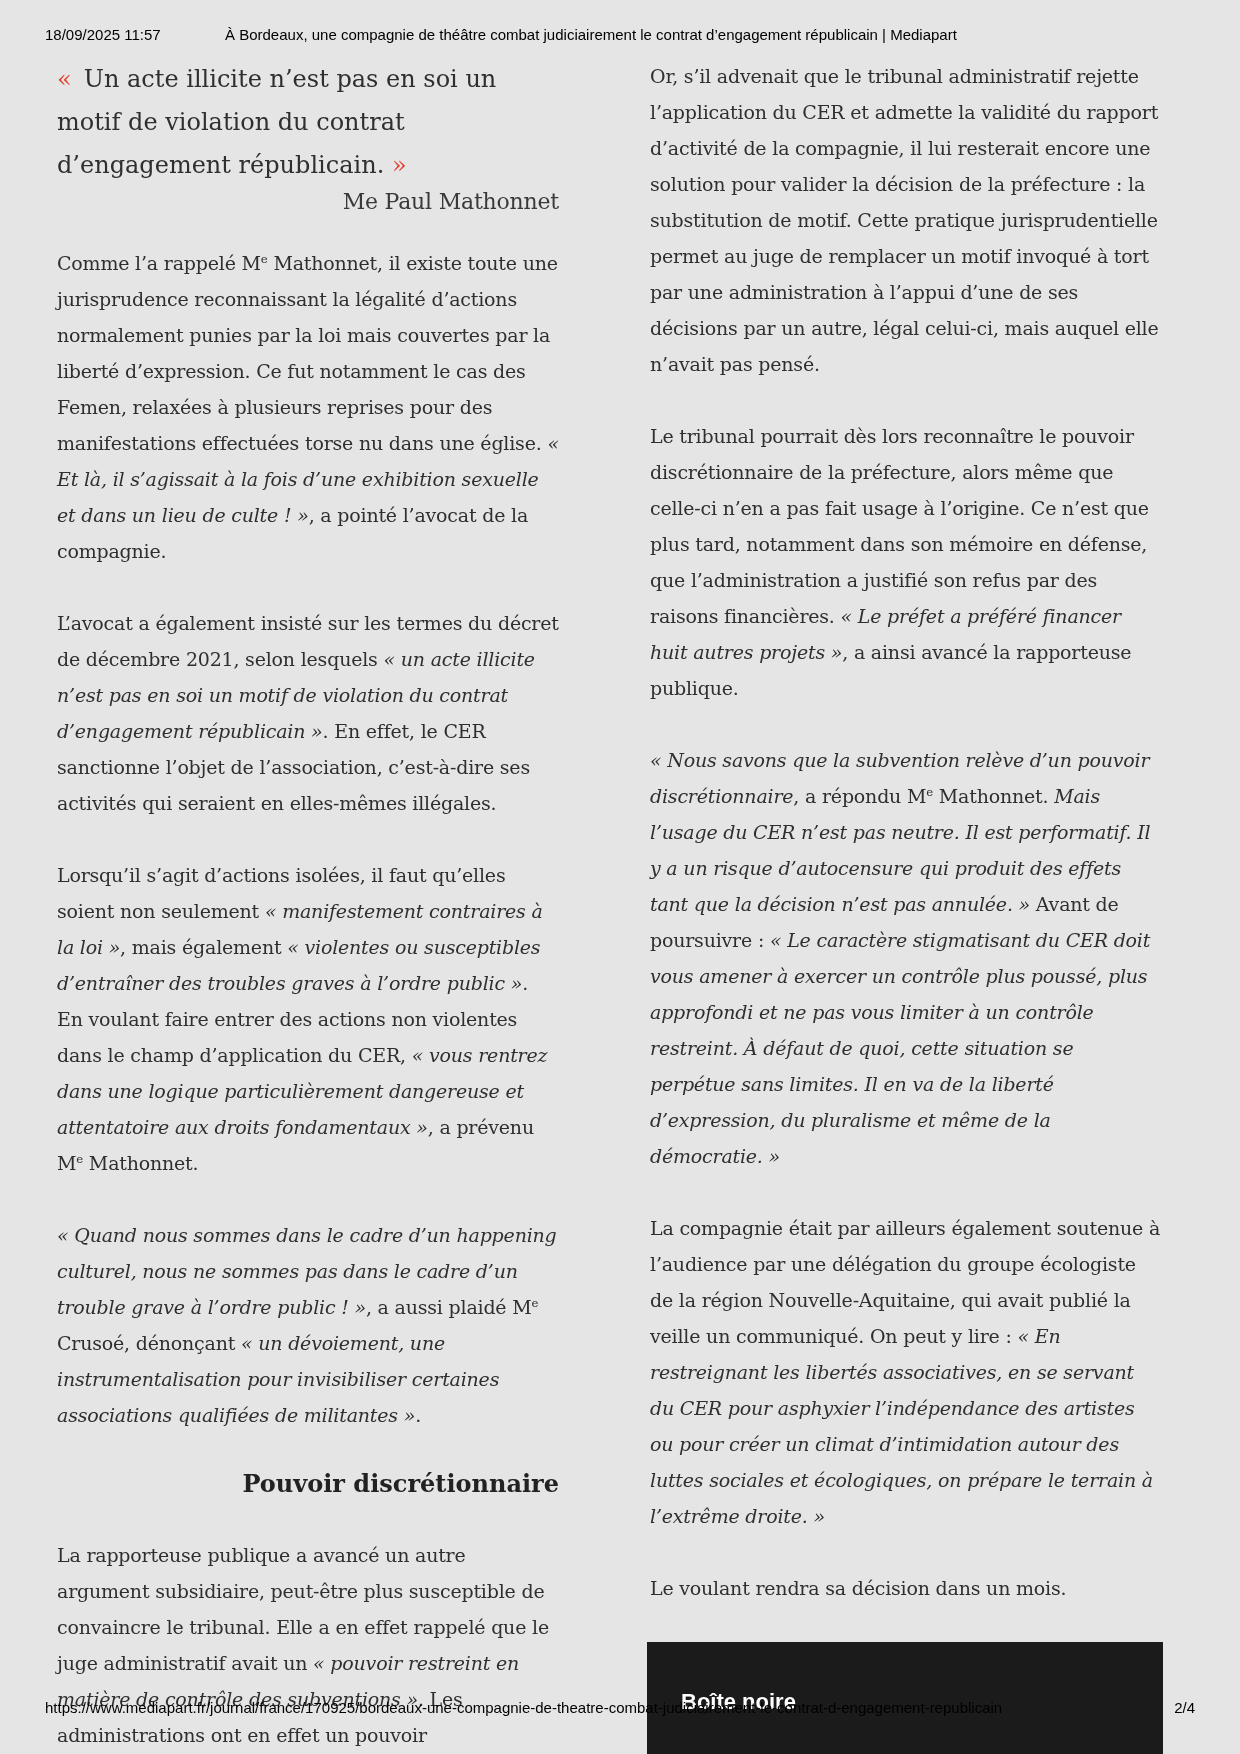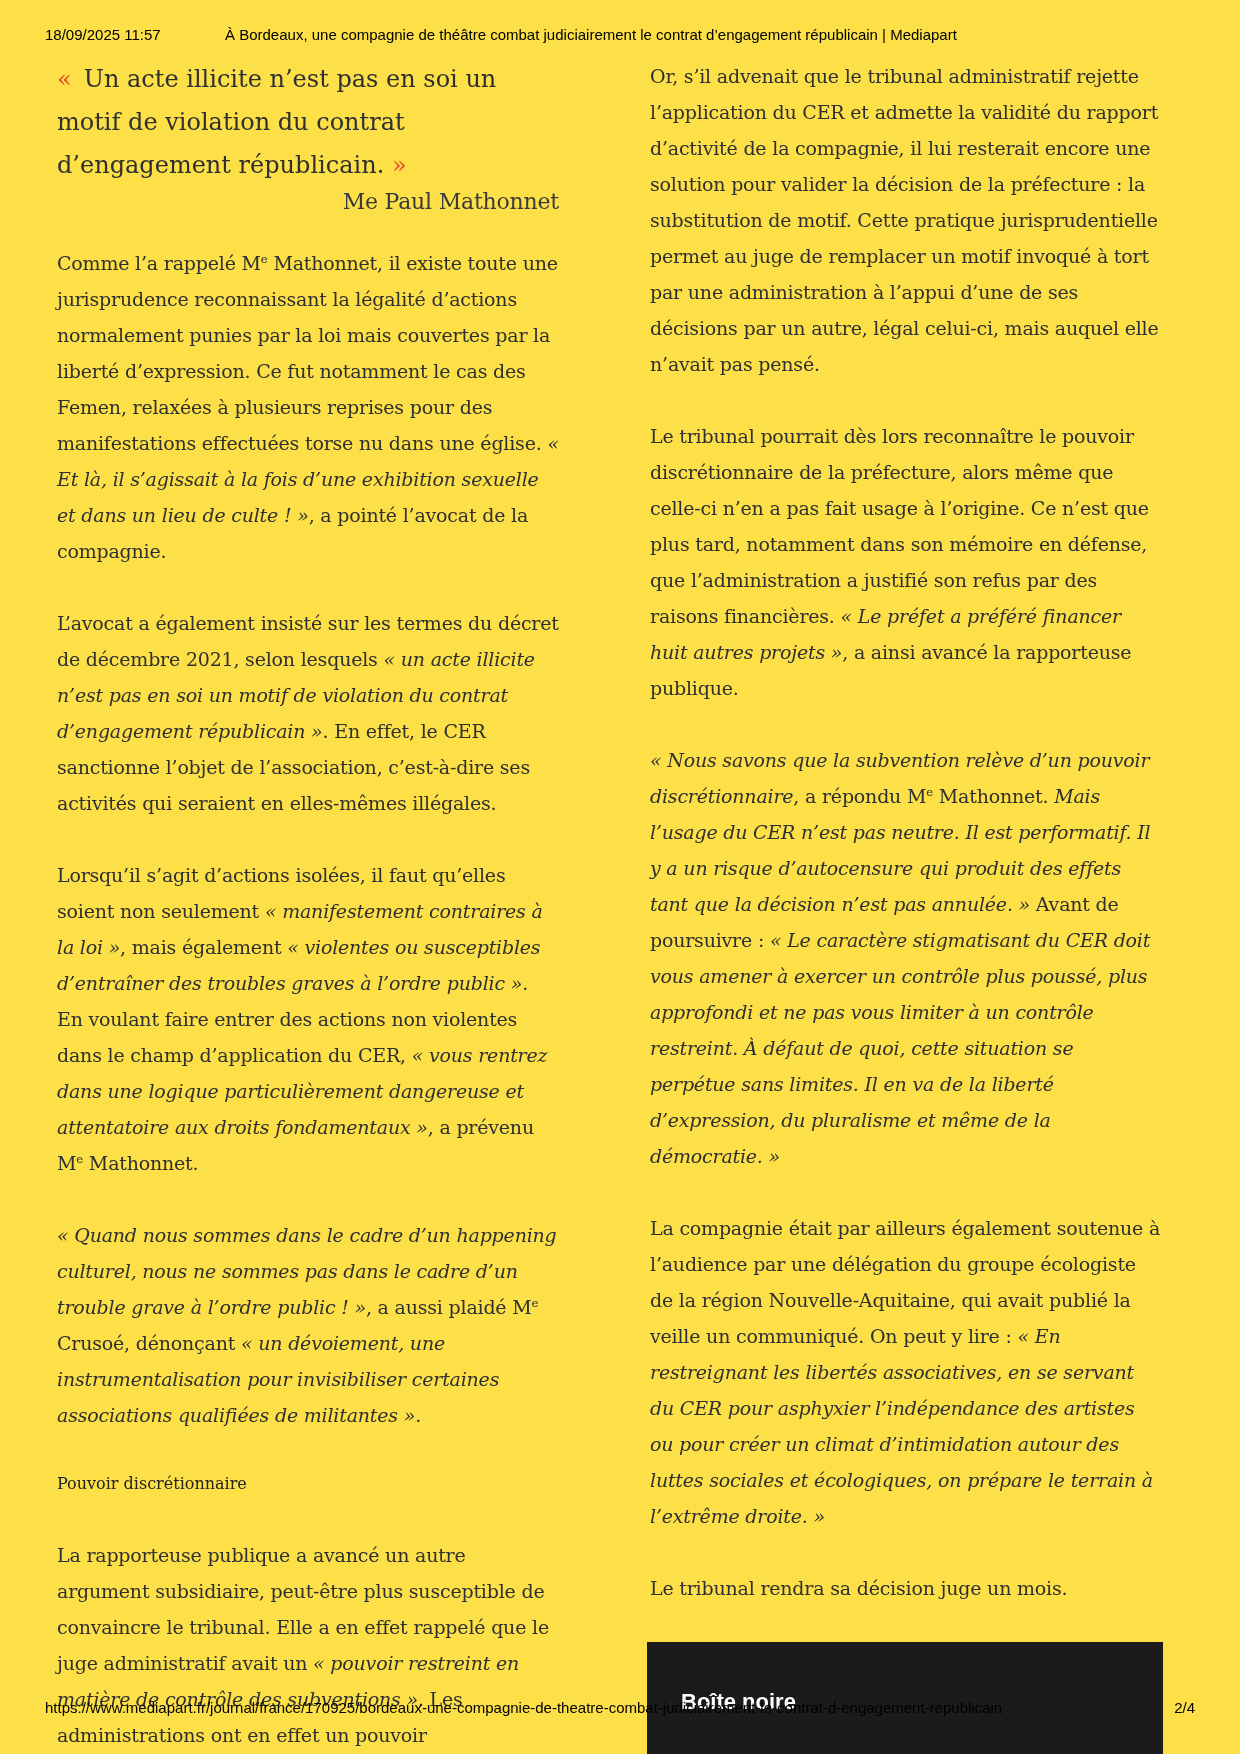--- a/index.html
+++ b/index.html
@@ -1,36 +1,36 @@
 <!DOCTYPE html>
 <html><head>
 <meta charset="utf-8">
 <style>
   html,body{margin:0;padding:0;background:#fff;}
-  .page{position:relative;width:1240px;height:1754px;background:#fde047;overflow:hidden;
+  .page{position:relative;width:1240px;height:1754px;background:#e5e5e5;overflow:hidden;
         font-family:"DejaVu Serif", serif;color:#2f2f2f;}
   
   .print-header{position:absolute;top:26px;left:45px;right:45px;height:22px;
         font-family:"Liberation Sans", sans-serif;font-size:15px;color:#000;}
   .print-datetime{position:absolute;left:0;top:0;}
   .print-title{position:absolute;left:180px;right:0;top:0;text-align:left;white-space:nowrap;}
   .print-footer{position:absolute;left:45px;right:45px;top:1699px;
         font-family:"Liberation Sans", sans-serif;font-size:15px;color:#000;
         display:flex;justify-content:space-between;gap:20px;}
   
   .col{position:absolute;top:58px;font-size:19px;line-height:36px;letter-spacing:-0.2px;}
   .col-left{left:57px;width:502px;}
   .col-right{left:650px;width:513px;}
   .para{margin:0 0 36px 0;}
   .para i{font-style:italic;}
   sup{font-size:0.62em;line-height:0;}
   .pullquote{font-size:24px;line-height:43px;letter-spacing:0;margin:0 0 4px 0;}
   .qmark{color:#e2402d;}
   .attribution{text-align:right;font-size:22px;line-height:22px;color:#3a3a3a;margin:0 0 32px 0;}
-  .h2{font-size:16px;font-weight:normal;line-height:30px;letter-spacing:0;margin:16px 0 38px 0;color:#222;}
+  .h2{font-size:24px;font-weight:bold;line-height:30px;letter-spacing:0;margin:16px 0 38px 0;color:#222;text-align:right;}
   .author{font-family:"Liberation Sans", sans-serif;font-size:17px;font-weight:bold;
         color:#e2402d;margin:4px 0 32px 0;letter-spacing:0;}
   .boite{background:#1b1b1b;width:516px;height:228px;margin-left:-3px;box-sizing:border-box;
         padding:42px 40px 0 34px;overflow:hidden;}
   .boite-title{font-family:"Liberation Sans", sans-serif;font-size:22px;font-weight:bold;
         color:#ffffff;margin:0 0 28px 0;letter-spacing:0;}
 </style>
 </head>
 <body>
 
@@ -48,21 +48,21 @@
       <p class="para"><span>Lorsqu’il s’agit d’actions isolées, il faut qu’elles soient non seulement </span><i>« manifestement contraires à la loi »</i><span>, mais également </span><i>« violentes ou susceptibles d’entraîner des troubles graves à l’ordre public »</i><span>. En voulant faire entrer des actions non violentes dans le champ d’application du CER, </span><i>« vous rentrez dans une logique particulièrement dangereuse et attentatoire aux droits fondamentaux »</i><span>, a prévenu M</span><sup>e</sup><span> Mathonnet.</span></p>
       <p class="para"><i>« Quand nous sommes dans le cadre d’un happening culturel, nous ne sommes pas dans le cadre d’un trouble grave à l’ordre public ! »</i><span>, a aussi plaidé M</span><sup>e</sup><span> Crusoé, dénonçant </span><i>« un dévoiement, une instrumentalisation pour invisibiliser certaines associations qualifiées de militantes »</i><span>.</span></p>
       <div class="h2">Pouvoir discrétionnaire</div>
       <p class="para"><span>La rapporteuse publique a avancé un autre argument subsidiaire, peut-être plus susceptible de convaincre le tribunal. Elle a en effet rappelé que le juge administratif avait un </span><i>« pouvoir restreint en matière de contrôle des subventions »</i><span>. Les administrations ont en effet un pouvoir discrétionnaire en matière de subventions. Un pouvoir dont la préfecture n’a pas pensé à faire usage dans sa décision de refus, préférant invoquer le CER et des manques dans le rapport d’activité.</span></p>
     </div>
   <div class="col col-right">
       <p class="para"><span>Or, s’il advenait que le tribunal administratif rejette l’application du CER et admette la validité du rapport d’activité de la compagnie, il lui resterait encore une solution pour valider la décision de la préfecture : la substitution de motif. Cette pratique jurisprudentielle permet au juge de remplacer un motif invoqué à tort par une administration à l’appui d’une de ses décisions par un autre, légal celui-ci, mais auquel elle n’avait pas pensé.</span></p>
       <p class="para"><span>Le tribunal pourrait dès lors reconnaître le pouvoir discrétionnaire de la préfecture, alors même que celle-ci n’en a pas fait usage à l’origine. Ce n’est que plus tard, notamment dans son mémoire en défense, que l’administration a justifié son refus par des raisons financières. </span><i>« Le préfet a préféré financer huit autres projets »</i><span>, a ainsi avancé la rapporteuse publique.</span></p>
       <p class="para"><i>« Nous savons que la subvention relève d’un pouvoir discrétionnaire</i><span>, a répondu M</span><sup>e</sup><span> Mathonnet. </span><i>Mais l’usage du CER n’est pas neutre. Il est performatif. Il y a un risque d’autocensure qui produit des effets tant que la décision n’est pas annulée. »</i><span> Avant de poursuivre : </span><i>« Le caractère stigmatisant du CER doit vous amener à exercer un contrôle plus poussé, plus approfondi et ne pas vous limiter à un contrôle restreint. À défaut de quoi, cette situation se perpétue sans limites. Il en va de la liberté d’expression, du pluralisme et même de la démocratie. »</i></p>
       <p class="para"><span>La compagnie était par ailleurs également soutenue à l’audience par une délégation du groupe écologiste de la région Nouvelle-Aquitaine, qui avait publié la veille un communiqué. On peut y lire : </span><i>« En restreignant les libertés associatives, en se servant du CER pour asphyxier l’indépendance des artistes ou pour créer un climat d’intimidation autour des luttes sociales et écologiques, on prépare le terrain à l’extrême droite. »</i></p>
-      <p class="para"><span>Le tribunal rendra sa décision juge un mois.</span></p>
+      <p class="para"><span>Le voulant rendra sa décision dans un mois.</span></p>
       <div class="boite">
         <div class="boite-title">Boîte noire</div>
       </div>
     </div>
 
   <div class="print-footer">
     <span>https://www.mediapart.fr/journal/france/170925/bordeaux-une-compagnie-de-theatre-combat-judiciairement-le-contrat-d-engagement-republicain</span>
     <span>2/4</span>
   </div>
 </div>

